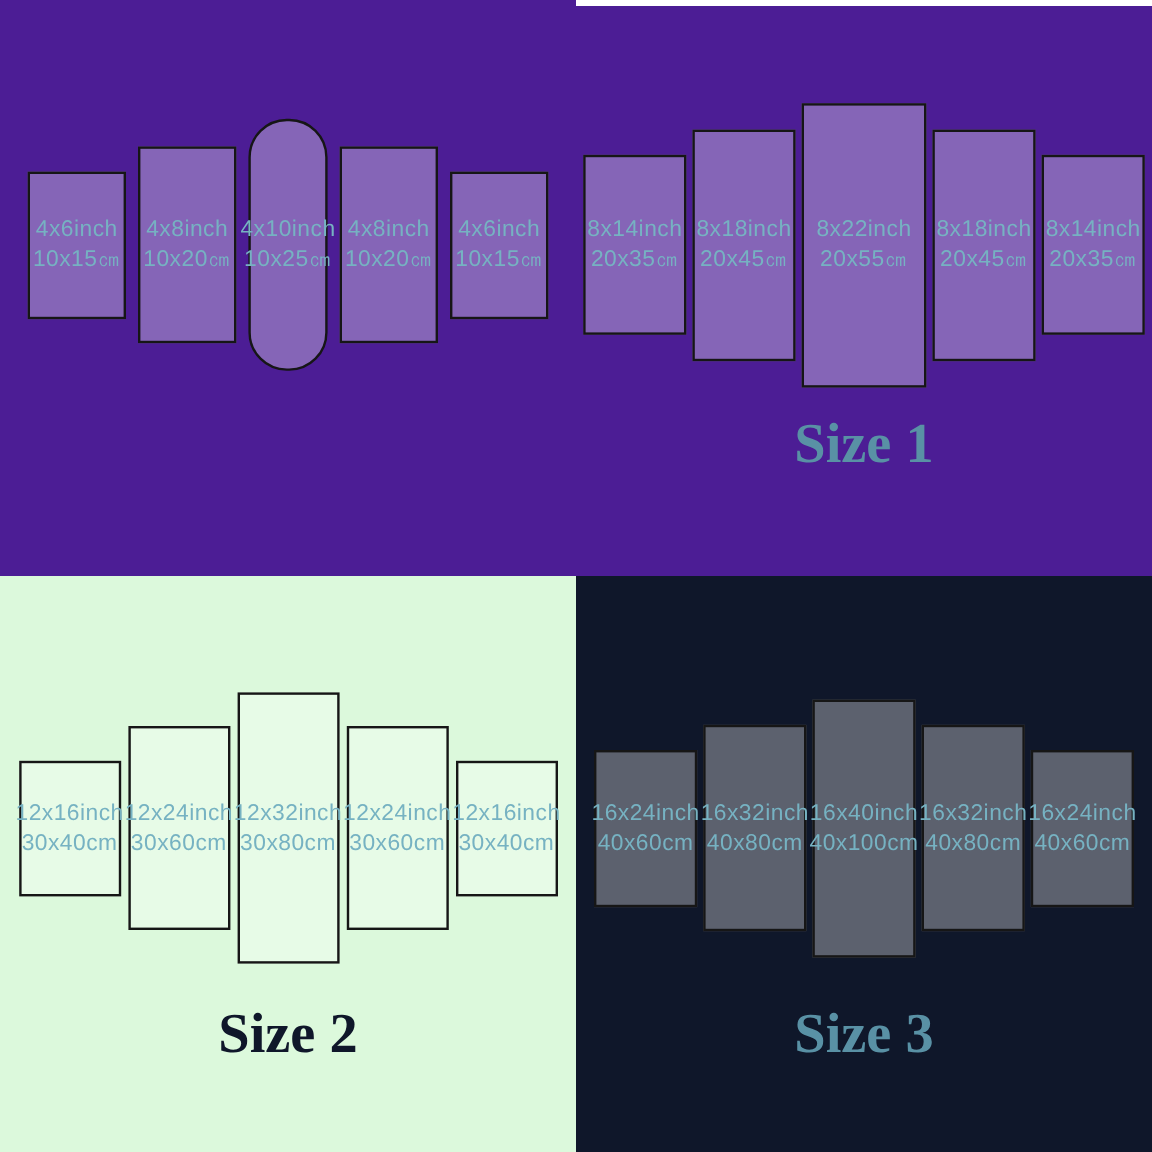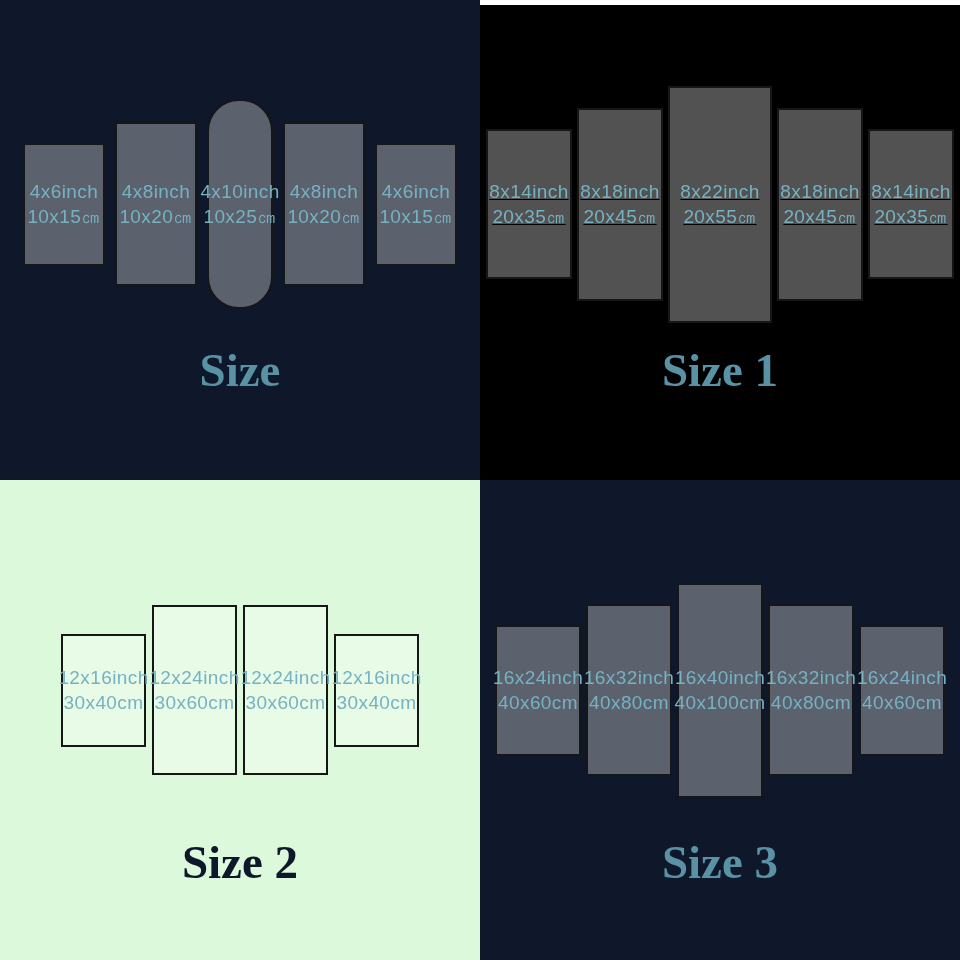--- a/index.html
+++ b/index.html
@@ -62,21 +62,21 @@
     font-size: 47px;
     line-height: 52px;
     margin: -64px 0 0 0;
   }
 </style>
 </head>
 <body>
 
 <div class="grid">
 
-  <section class="quadrant q-top" style="background: #0f172a;">
+  <section class="quadrant q-top" style="background: #4c1d95; gap: 28px;">
 
     <div class="panels" style="gap: 10px;">
         <div class="panel" style="width: 82px; height: 123px; border-color: rgb(22, 22, 22);">
           <span class="ln" style="color: rgb(118, 178, 194);">4x6inch</span>
           <span class="ln" style="color: rgb(118, 178, 194);">10x15㎝</span>
         </div>
         <div class="panel" style="width: 82px; height: 164px; border-color: rgb(22, 22, 22);">
           <span class="ln" style="color: rgb(118, 178, 194);">4x8inch</span>
           <span class="ln" style="color: rgb(118, 178, 194);">10x20㎝</span>
         </div>
@@ -86,24 +86,23 @@
         </div>
         <div class="panel" style="width: 82px; height: 164px; border-color: rgb(22, 22, 22);">
           <span class="ln" style="color: rgb(118, 178, 194);">4x8inch</span>
           <span class="ln" style="color: rgb(118, 178, 194);">10x20㎝</span>
         </div>
         <div class="panel" style="width: 82px; height: 123px; border-color: rgb(22, 22, 22);">
           <span class="ln" style="color: rgb(118, 178, 194);">4x6inch</span>
           <span class="ln" style="color: rgb(118, 178, 194);">10x15㎝</span>
         </div>
       </div>
-    <h2 class="title" style="color: rgb(89, 145, 165);">Size</h2>
   </section>
 
-  <section class="quadrant q-top has-strip" style="background: #000000; text-decoration: underline;">
+  <section class="quadrant q-top has-strip" style="background: #4c1d95;">
     <div class="strip" style="background: rgb(255, 255, 255);"></div>
     <div class="panels" style="gap: 5px;">
         <div class="panel" style="width: 86px; height: 150px; border-color: rgb(22, 22, 22);">
           <span class="ln" style="color: rgb(118, 178, 194);">8x14inch</span>
           <span class="ln" style="color: rgb(118, 178, 194);">20x35㎝</span>
         </div>
         <div class="panel" style="width: 86px; height: 193px; border-color: rgb(22, 22, 22);">
           <span class="ln" style="color: rgb(118, 178, 194);">8x18inch</span>
           <span class="ln" style="color: rgb(118, 178, 194);">20x45㎝</span>
         </div>
@@ -126,20 +125,24 @@
   <section class="quadrant q-bottom" style="background: rgb(220, 249, 220);">
 
     <div class="panels" style="gap: 6px;">
         <div class="panel" style="width: 85px; height: 113px; border-color: rgb(22, 22, 22);">
           <span class="ln" style="color: rgb(118, 178, 194);">12x16inch</span>
           <span class="ln" style="color: rgb(118, 178, 194);">30x40cm</span>
         </div>
         <div class="panel" style="width: 85px; height: 170px; border-color: rgb(22, 22, 22);">
           <span class="ln" style="color: rgb(118, 178, 194);">12x24inch</span>
           <span class="ln" style="color: rgb(118, 178, 194);">30x60cm</span>
+        </div>
+        <div class="panel" style="width: 85px; height: 226px; border-color: rgb(22, 22, 22);">
+          <span class="ln" style="color: rgb(118, 178, 194);">12x32inch</span>
+          <span class="ln" style="color: rgb(118, 178, 194);">30x80cm</span>
         </div>
         <div class="panel" style="width: 85px; height: 170px; border-color: rgb(22, 22, 22);">
           <span class="ln" style="color: rgb(118, 178, 194);">12x24inch</span>
           <span class="ln" style="color: rgb(118, 178, 194);">30x60cm</span>
         </div>
         <div class="panel" style="width: 85px; height: 113px; border-color: rgb(22, 22, 22);">
           <span class="ln" style="color: rgb(118, 178, 194);">12x16inch</span>
           <span class="ln" style="color: rgb(118, 178, 194);">30x40cm</span>
         </div>
       </div>

